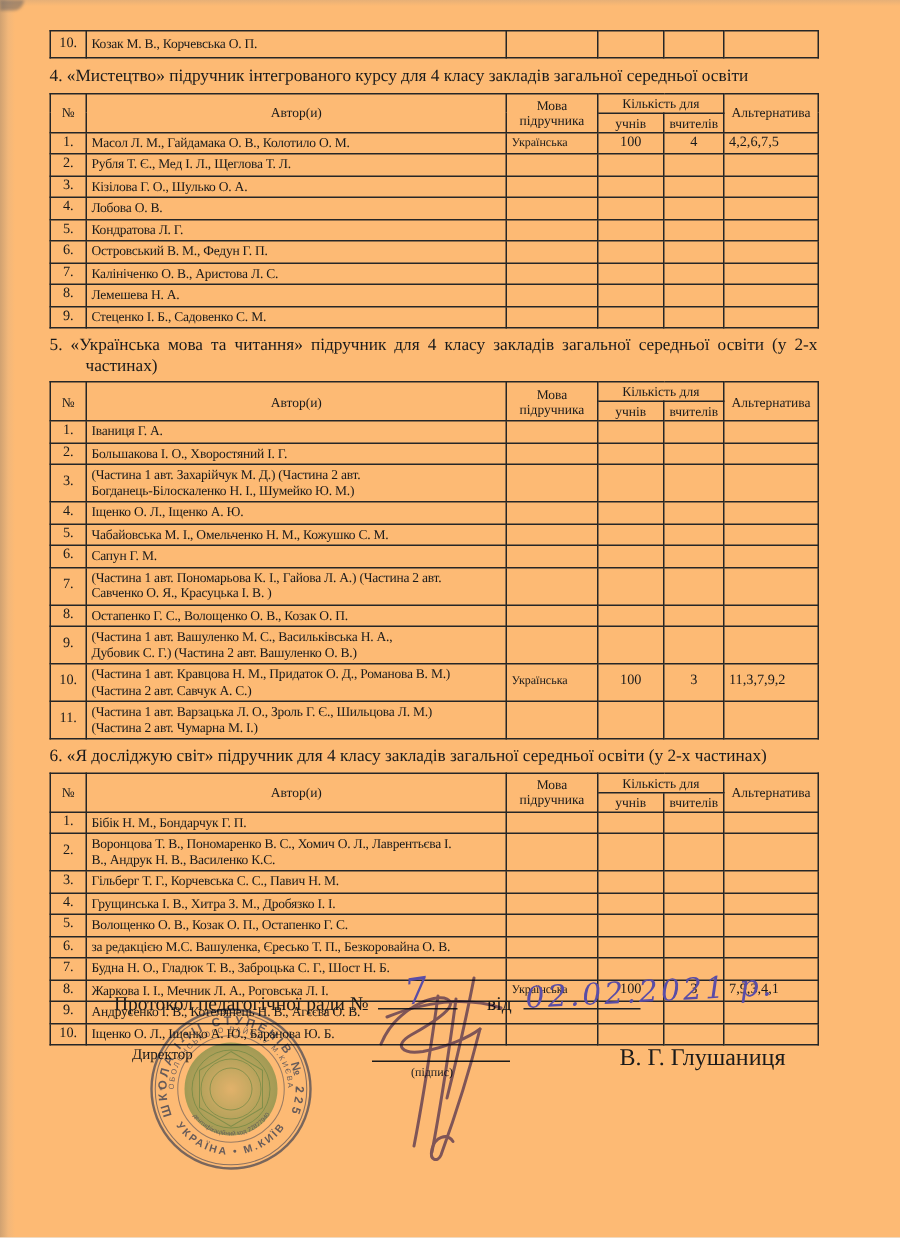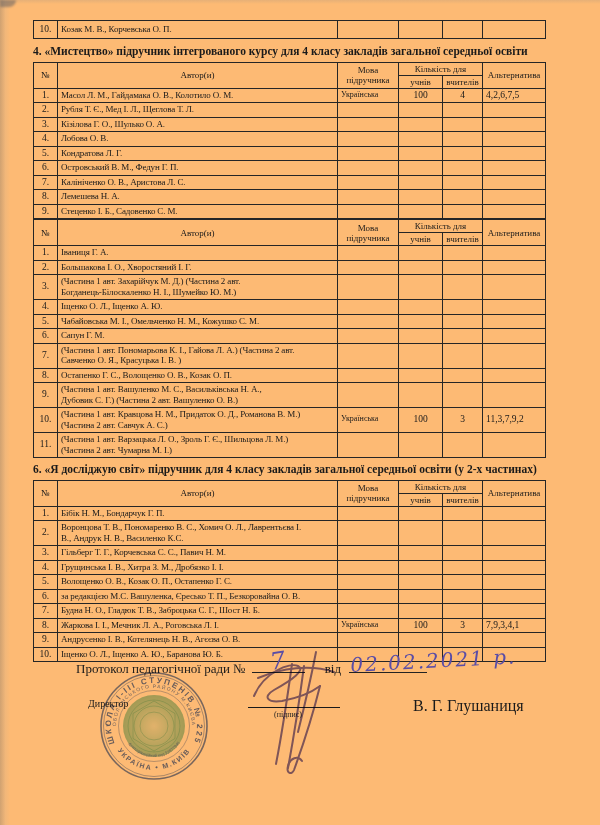--- a/index.html
+++ b/index.html
@@ -24,21 +24,21 @@
   td.c-author{font-size:9px;letter-spacing:-0.15px;white-space:pre-line;}
   td.c-lang{text-align:left;font-size:8px;}
   td.c-students,td.c-teachers{text-align:center;}
   td.c-alt{text-align:left;}
   .w-num{width:24px}.w-author{width:280px}.w-lang{width:61px}
   .w-students{width:44px}.w-teachers{width:40px}.w-alt{width:63px}
   table.cont{margin-bottom:6px;}
   table.cont td{height:14px;line-height:13px;}
 
   .sec-title{
-    font-size:11.5px;line-height:13.5px;font-weight:bold;margin:5px 0 3px;
+    font-size:11.5px;line-height:13.5px;font-weight:normal;margin:5px 0 3px;
     text-align:justify;padding-left:24px;text-indent:-24px;
   }
 
   .protocol{position:absolute;left:76px;top:658px;font-size:13px;white-space:nowrap;}
   .blank{display:inline-block;position:relative;border-bottom:1.2px solid #222;height:14px;vertical-align:baseline;}
   .blank-num{width:53px;margin-left:6px;}
   .blank-date{width:78px;margin-left:8px;}
   .vid{margin-left:20px;margin-top:40px;}
   .hand{font-family:"DejaVu Serif", serif;font-style:italic;color:#5a4da6;position:absolute;}
   .hand-num{left:18px;bottom:-3px;font-size:24px;transform:rotate(-8deg);}
@@ -175,20 +175,21 @@
             <td class="c-num">9.</td>
             <td class="c-author">Стеценко І. Б., Садовенко С. М.</td>
             <td class="c-lang"></td>
             <td class="c-students"></td>
             <td class="c-teachers"></td>
             <td class="c-alt"></td>
           </tr>
         </tbody>
     </table>
 
+    <div class="sec-title">5.  «Українська мова та читання» підручник для 4 класу закладів загальної середньої освіти (у 2-х частинах)</div>
     <table class="doc-table">
       <colgroup>
           <col class="w-num">
           <col class="w-author">
           <col class="w-lang">
           <col class="w-students">
           <col class="w-teachers">
           <col class="w-alt">
         </colgroup>
       <thead>

